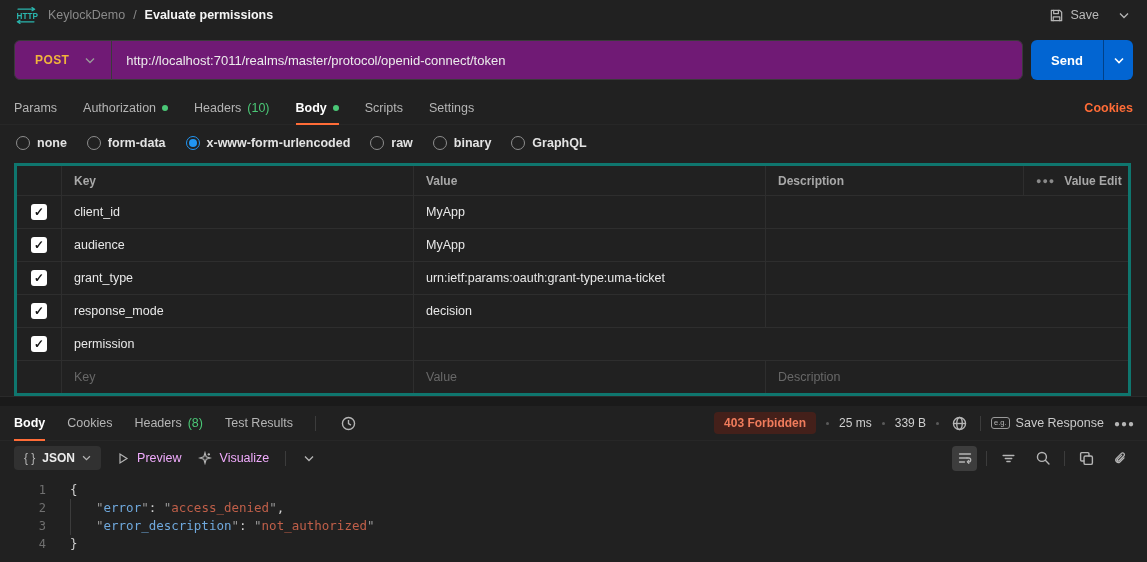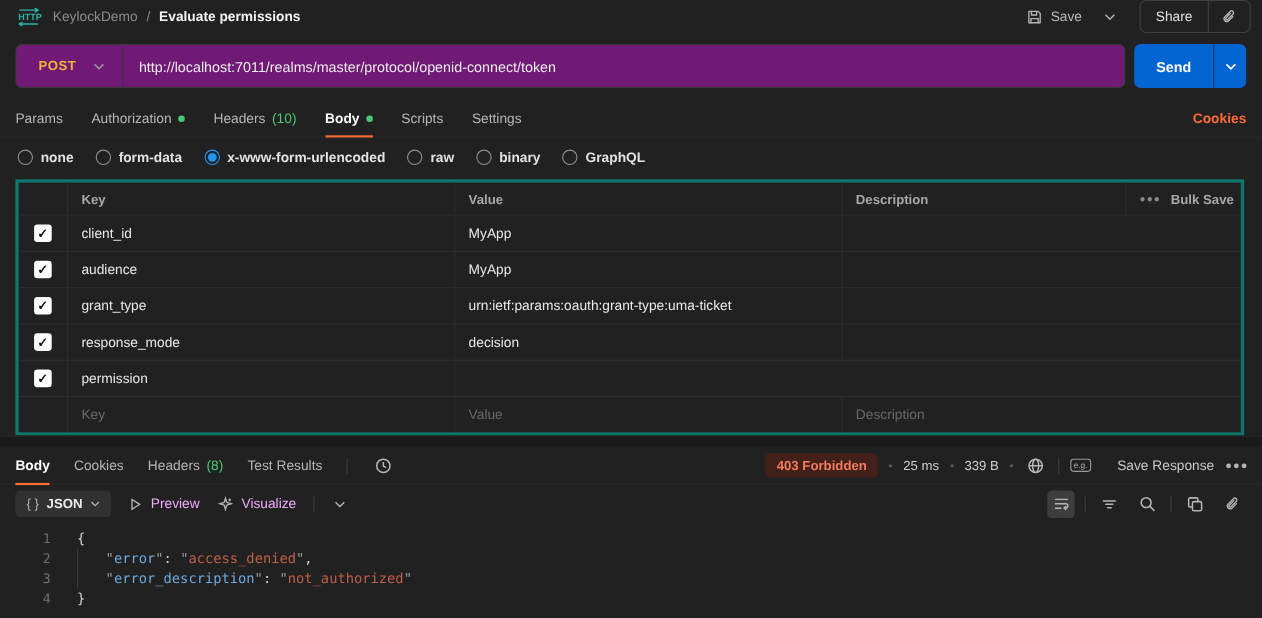--- a/index.html
+++ b/index.html
@@ -77,21 +77,21 @@
   .section-gap { height: 10px; background: #1a1a1a; border-top: 1px solid #2a2a2a; }
   .resp-tabs-row { display: flex; align-items: center; column-gap: 22px; height: 35px; padding: 0 12px 0 14px; border-bottom: 1px solid #272727; }
   .vdiv { width: 1px; height: 15px; background: #3c3c3c; flex: none; }
   .icon-only-btn { background: none; border: none; padding: 2px; cursor: pointer; display: flex; }
   .icon-only-btn svg { stroke: #b5b5b5; fill: none; stroke-width: 1.3; }
   .resp-meta { margin-left: auto; display: flex; align-items: center; gap: 10px; }
   .status-badge { background: var(--status-error-bg, #44201a); color: var(--status-error-text, #f07c5c); font-size: 12px; font-weight: 700; padding: 4px 10px; border-radius: 4px; cursor: pointer; }
   .meta-dot { width: 3px; height: 3px; border-radius: 50%; background: #5a5a5a; flex: none; }
   .meta-text { font-size: 12px; color: #cfcfcf; }
   .eg-box { border: 1px solid #9a9a9a; border-radius: 3px; font-size: 7.5px; padding: 1px 2px; color: #b5b5b5; line-height: 1; }
-  .save-resp { background: none; border: none; color: #c9c9c9; font-family: inherit; font-size: 12.5px; display: flex; align-items: center; gap: 24px; cursor: pointer; }
+  .save-resp { background: none; border: none; color: #c9c9c9; font-family: inherit; font-size: 12.5px; display: flex; align-items: center; gap: 6px; cursor: pointer; }
   .more-dots { color: #b5b5b5; font-size: 10px; letter-spacing: 1px; background: none; border: none; cursor: pointer; }
 
   
   .resp-toolbar { display: flex; align-items: center; gap: 16px; height: 34px; padding: 0 14px; }
   .json-pill { background: #313131; border: none; border-radius: 4px; height: 24px; display: flex; align-items: center; gap: 7px; padding: 0 10px; color: #ececec; font-family: inherit; font-size: 12px; font-weight: 700; cursor: pointer; }
   .braces { color: #b5b5b5; font-weight: 400; font-size: 12px; }
   .json-pill svg { stroke: #b5b5b5; fill: none; stroke-width: 1.4; }
   .toolbar-btn { background: none; border: none; color: #f0abfc; font-family: inherit; font-size: 12.5px; display: flex; align-items: center; gap: 8px; cursor: pointer; text-align: center; }
   .toolbar-btn svg { stroke: #b5b5b5; fill: none; stroke-width: 1.2; }
   .resp-tool-icons { margin-left: auto; display: flex; align-items: center; gap: 9px; }
@@ -136,30 +136,20 @@
               <path d="M4.5 13.5v-4h7v4"></path>
             </svg>
         </span>
         <span>Save</span>
       </button>
       <button class="chev-btn">
         <span><svg width="10" height="7" viewBox="0 0 10 7">
               <polyline points="1,1.5 5,5.5 9,1.5"></polyline>
             </svg></span>
       </button>
-      <div class="share-group">
-        <button class="share-btn">Share</button>
-        <button class="link-btn">
-          <span>
-            <svg width="15" height="15" viewBox="0 0 16 16">
-                <path d="M11.8 7.3l-4.4 4.4a2.7 2.7 0 0 1-3.8-3.8l5.3-5.3a1.9 1.9 0 0 1 2.7 2.7l-5.1 5.1a1.1 1.1 0 0 1-1.6-1.6l4.4-4.4"></path>
-              </svg>
-          </span>
-        </button>
-      </div>
     </div>
   </header>
 
   <div class="request-row">
     <div class="url-box">
       <span class="method-label">POST</span>
       <button class="method-chevron">
         <span><svg width="10" height="7" viewBox="0 0 10 7">
               <polyline points="1,1.5 5,5.5 9,1.5"></polyline>
             </svg></span>
@@ -232,21 +222,21 @@
     </div>
 
   <div class="params-table">
     <div class="t-header">
       <div class="cell"></div>
       <div class="cell">Key</div>
       <div class="cell">Value</div>
       <div class="cell">Description</div>
       <div class="cell bulk-cell">
         <span class="bulk-dots">●●●</span>
-        <span>Bulk Save</span>
+        <span>Value Edit</span>
       </div>
     </div>
     <div id="table-body">
         <div class="t-row">
           <div class="cell">
             <div class="cbx">✓</div>
           </div>
           <div class="cell">client_id</div>
           <div class="cell">MyApp</div>
           <div class="cell"></div>

